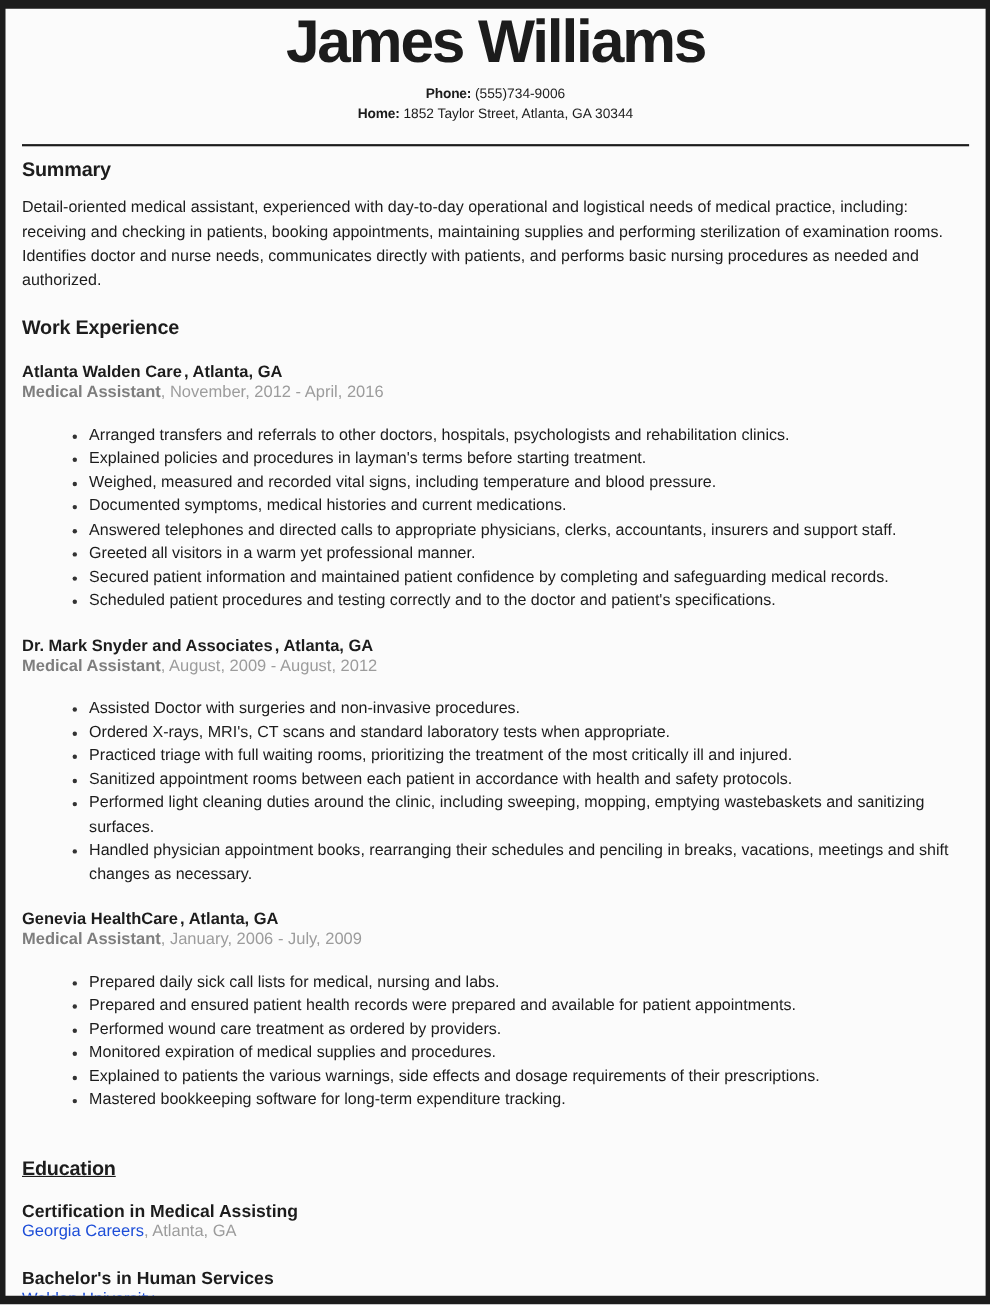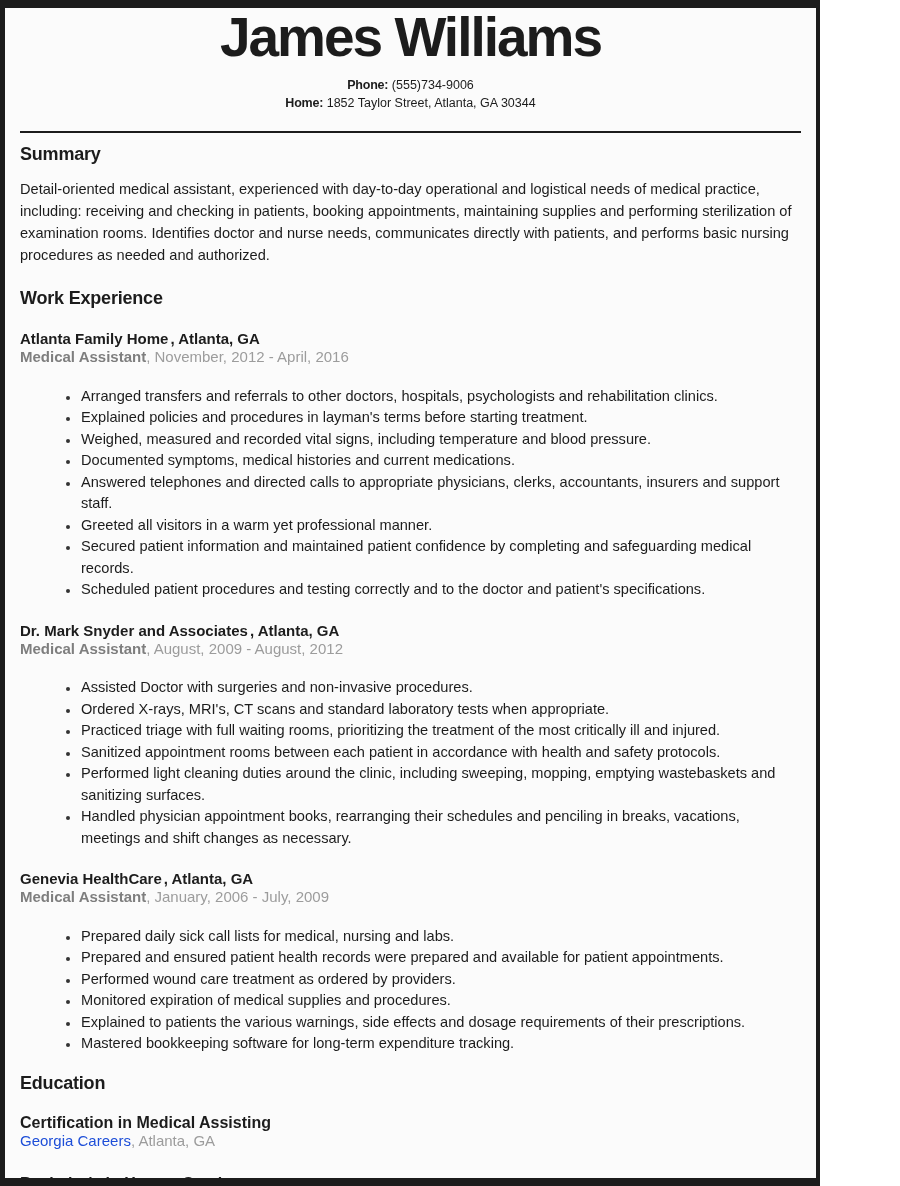--- a/index.html
+++ b/index.html
@@ -1,35 +1,35 @@
 <!DOCTYPE html>
 <html><head>
 <meta charset="utf-8">
 <style>
   html,body { margin:0; padding:0; background:#ffffff; }
   .page {
-    width:820px; height:1186px; box-sizing:border-box;
+    width:900px; height:1186px; box-sizing:border-box;
     background:#fbfbfb;
     border-top:8px solid #1c1c1c; border-bottom:8px solid #1c1c1c;
     border-left:5px solid #1c1c1c; border-right:4px solid #1c1c1c;
     padding:0 15px; overflow:hidden;
     font-family:"Liberation Sans","DejaVu Sans",sans-serif;
     color:#1c1c1c;
   }
   .name-title {
     margin:0; text-align:center; font-weight:bold;
     font-size:55px; line-height:1.06; letter-spacing:-2px;
   }
   .contact { text-align:center; font-size:12.5px; line-height:18px; margin-top:10px; }
   .contact b { letter-spacing:-0.2px; }
   .rule { height:2px; background:#1c1c1c; border:0; margin:19px 0 0 0; }
   .section-heading { font-size:18px; font-weight:bold; margin:0; letter-spacing:-0.2px; }
   #h-summary { margin-top:11px; }
   #h-work { margin-top:22px; }
-  #h-edu { margin-top:18px; }
+  #h-edu { margin-top:40px;text-decoration:underline; }
   .summary-text { margin:14px 0 0 0; font-size:14.6px; line-height:21.8px; }
   .job { margin-top:21px; }
   .job-title { font-size:15px; font-weight:bold; line-height:18px; }
   .job-loc { margin-left:2px; }
   .job-sub { font-size:15px; line-height:18.5px; }
   .role { font-weight:bold; color:#7e7e7e; }
   .dates { color:#9c9c9c;text-align:center; }
   .job ul { margin:19px 0 0 0; padding-left:60px; }
   .job li { font-size:14.6px; line-height:21.5px; padding-left:1px; }
   .job li::marker { color:#333; font-size:12px; }
@@ -53,21 +53,21 @@
   </div>
 
   <div class="rule"></div>
 
   <h2 class="section-heading" id="h-summary">Summary</h2>
   <p class="summary-text">Detail-oriented medical assistant, experienced with day-to-day operational and logistical needs of medical practice, including: receiving and checking in patients, booking appointments, maintaining supplies and performing sterilization of examination rooms. Identifies doctor and nurse needs, communicates directly with patients, and performs basic nursing procedures as needed and authorized.</p>
 
   <h2 class="section-heading" id="h-work">Work Experience</h2>
 
   <div class="job">
-    <div class="job-title"><span>Atlanta Family Home</span><span class="job-loc">, Atlanta, GA</span></div>
+    <div class="job-title"><span>Atlanta Walden Care</span><span class="job-loc">, Atlanta, GA</span></div>
     <div class="job-sub"><span class="role">Medical Assistant</span><span class="dates">, November, 2012 - April, 2016</span></div>
     <ul>
       <li>Arranged transfers and referrals to other doctors, hospitals, psychologists and rehabilitation clinics.</li>
       <li>Explained policies and procedures in layman's terms before starting treatment.</li>
       <li>Weighed, measured and recorded vital signs, including temperature and blood pressure.</li>
       <li>Documented symptoms, medical histories and current medications.</li>
       <li>Answered telephones and directed calls to appropriate physicians, clerks, accountants, insurers and support staff.</li>
       <li>Greeted all visitors in a warm yet professional manner.</li>
       <li>Secured patient information and maintained patient confidence by completing and safeguarding medical records.</li>
       <li>Scheduled patient procedures and testing correctly and to the doctor and patient's specifications.</li>

